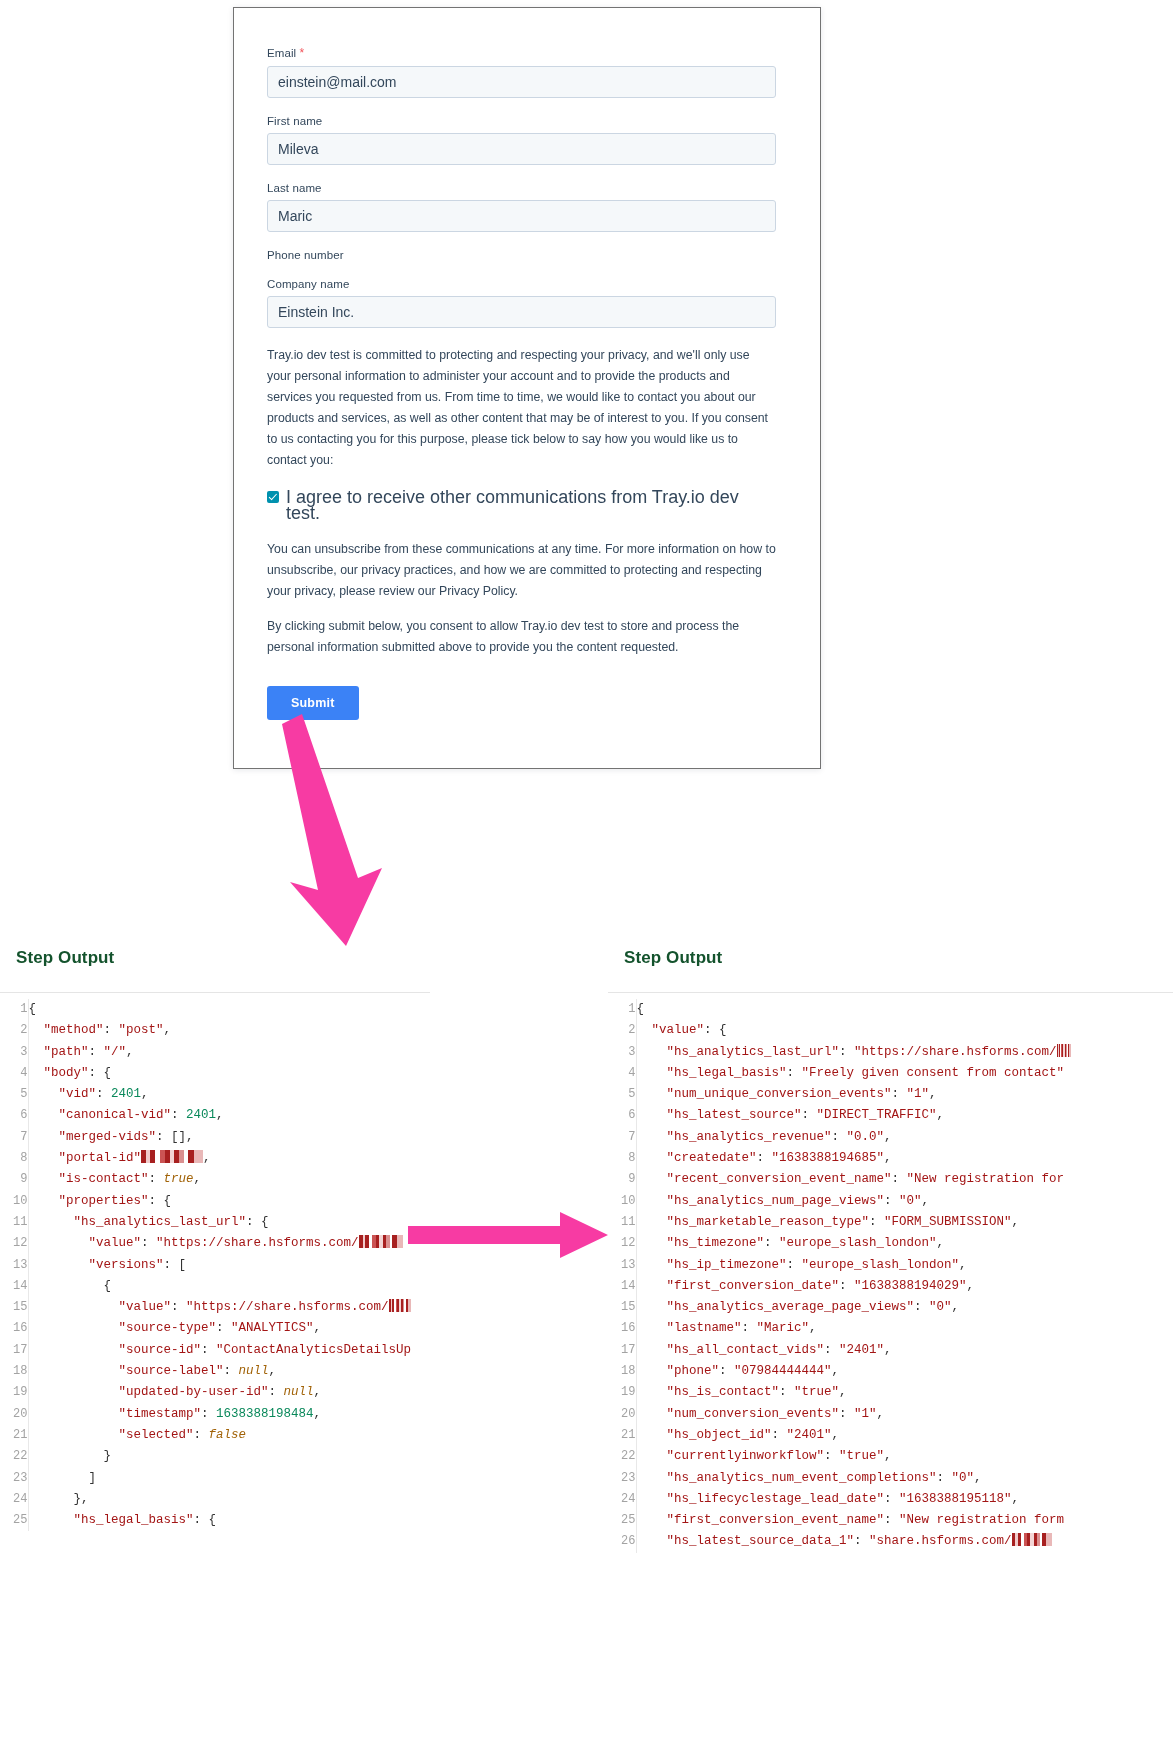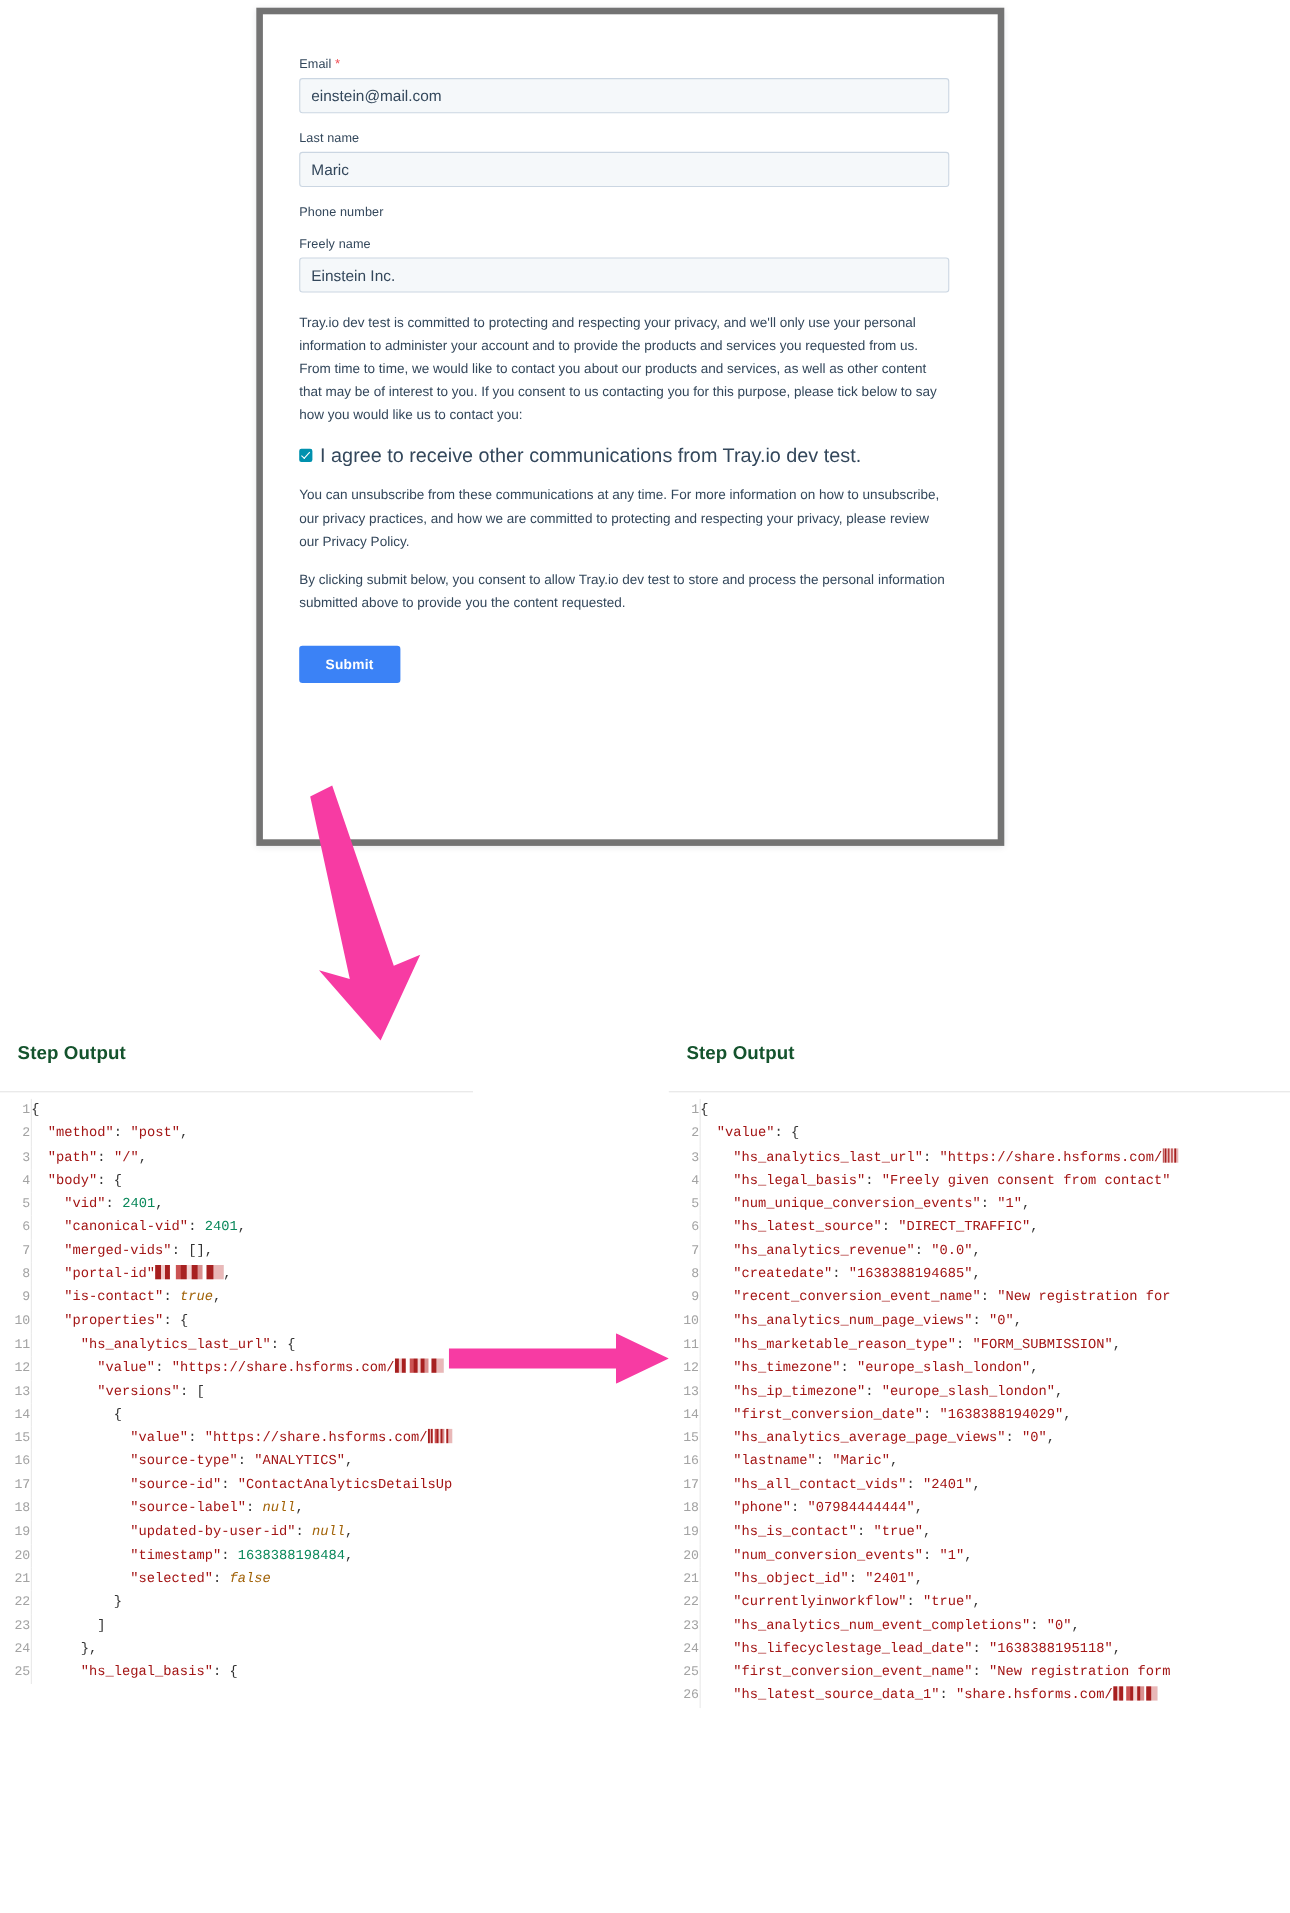--- a/index.html
+++ b/index.html
@@ -10,23 +10,23 @@
     font-family: "Liberation Sans", sans-serif;
     overflow: hidden;
   }
 
   #root { position: relative; width: 1173px; height: 1739px; }
 
   
   .form-card {
     position: absolute;
     left: 233px; top: 7px;
-    width: 680px; height: 762px;
+    width: 588px; height: 762px;
     background: #ffffff;
-    border: 6px solid #737373;
+    border: 1px solid #737373;
     box-shadow: 0 1px 6px rgba(16,30,54,0.10);
   }
   .form-inner { padding: 38px 44px 0 33px; }
 
   .field { margin-bottom: 17px; }
   .field-label {
     font-size: 11.5px;
     color: #33475b;
     margin-bottom: 6px;
     letter-spacing: .1px;
@@ -170,28 +170,32 @@
 
   <div class="form-card">
     <div class="form-inner">
 
       <div id="fields-container">
           <div class="field">
             <div class="field-label">Email <span class="req">*</span></div>
             <input class="field-input" type="text" placeholder="Email" value="einstein@mail.com" style="">
           </div>
           <div class="field">
+            <div class="field-label">First name </div>
+            <input class="field-input" type="text" placeholder="First name" value="Mileva" style="">
+          </div>
+          <div class="field">
             <div class="field-label">Last name </div>
             <input class="field-input" type="text" placeholder="Last name" value="Maric" style="">
           </div>
           <div class="field">
             <div class="field-label">Phone number </div>
           </div>
           <div class="field">
-            <div class="field-label">Freely name </div>
+            <div class="field-label">Company name </div>
             <input class="field-input" type="text" placeholder="Company name" value="Einstein Inc." style="">
           </div>
         </div>
 
       <p class="legal-p">Tray.io dev test is committed to protecting and respecting your privacy, and we'll only use your personal information to administer your account and to provide the products and services you requested from us. From time to time, we would like to contact you about our products and services, as well as other content that may be of interest to you. If you consent to us contacting you for this purpose, please tick below to say how you would like us to contact you:</p>
 
       <div class="consent-row">
         <span class="checkbox"></span>
         <span class="consent-label">I agree to receive other communications from Tray.io dev test.</span>
       </div>

